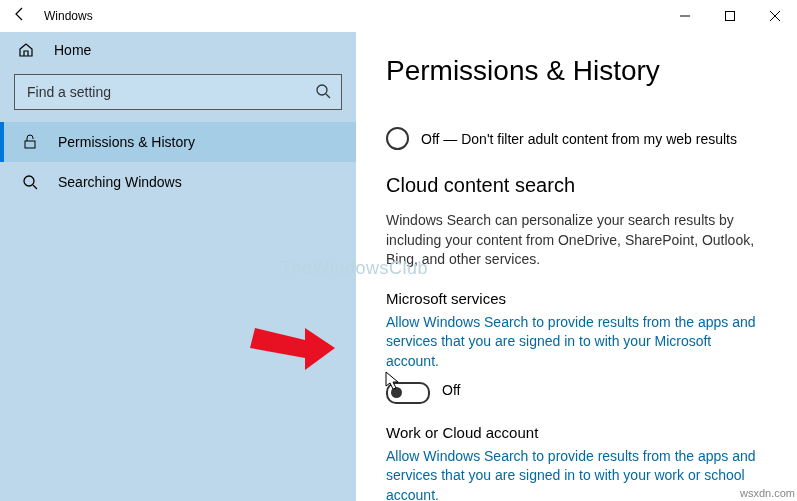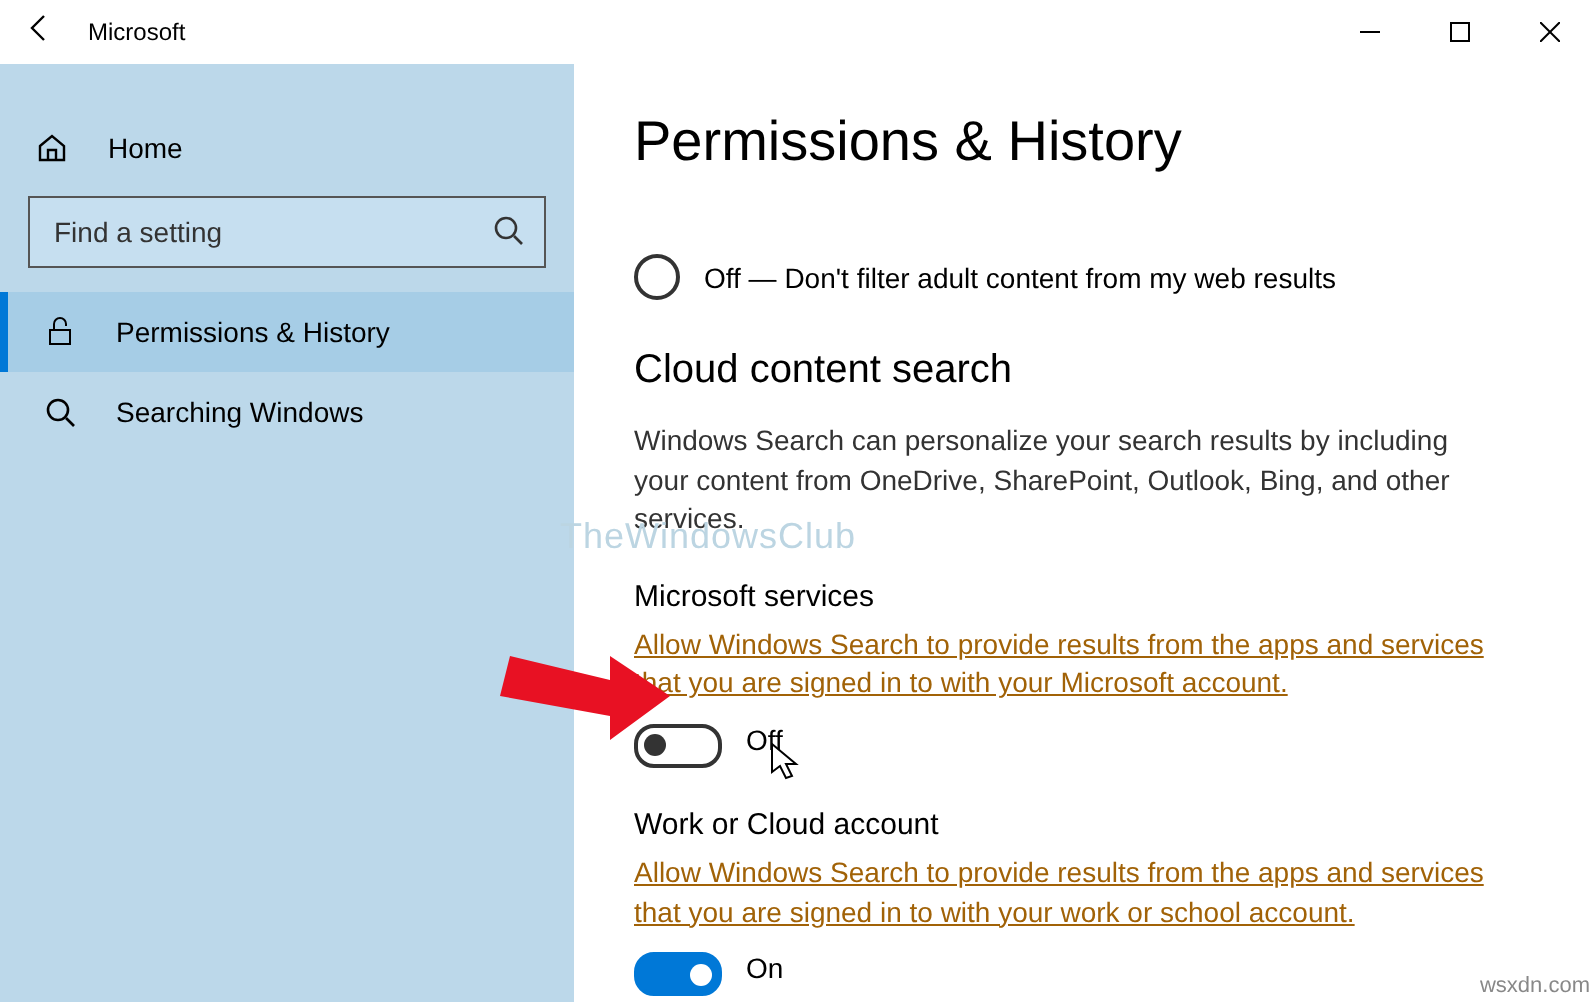--- a/index.html
+++ b/index.html
@@ -38,23 +38,23 @@
     display: flex;
     align-items: center;
     justify-content: center;
   }
   .winbtn svg { display:block; }
   .container {
     display: flex;
     height: calc(100% - 32px);
   }
   .sidebar {
-    width: 287px;
+    width: 356px;
     background: #bcd8ea;
-    padding-top: 24px;
+    padding-top: 0;
     box-sizing: border-box;
   }
   .side-row {
     display: flex;
     align-items: center;
     padding: 10px 16px;
     font-size: 14px;
   }
   .side-row .icon {
     width: 20px;
@@ -132,25 +132,24 @@
     color: #333;
     line-height: 1.4;
     margin-bottom: 20px;
     max-width: 430px;
   }
   .sub {
     font-size: 15px;
     margin-bottom: 6px;
   }
   .subdesc {
-    color: #a16207;
+    color: #0369a1;
     line-height: 1.4;
     margin-bottom: 10px;
     max-width: 430px;
-    text-decoration: underline;
   }
   .toggle-row {
     display:flex;
     align-items:flex-start;
     margin-bottom: 20px;
     position: relative;
   }
   .toggle {
     width: 40px; height: 18px; border-radius: 10px;
     position: relative; margin-right: 12px;
@@ -202,21 +201,21 @@
 </style>
 </head>
 <body>
 
 <div class="titlebar">
   <div class="back">
     <svg width="16" height="16" viewBox="0 0 16 16">
         <path d="M10 2 L4 8 L10 14" stroke="#000" stroke-width="1.2" fill="none"></path>
       </svg>
   </div>
-  <div class="title">Microsoft</div>
+  <div class="title">Windows</div>
   <div class="winbtns">
     <div class="winbtn">
       <svg width="10" height="10">
           <line x1="0" y1="5" x2="10" y2="5" stroke="#000" stroke-width="1"></line>
         </svg>
     </div>
     <div class="winbtn">
       <svg width="10" height="10">
           <rect x="0.5" y="0.5" width="9" height="9" stroke="#000" fill="none" stroke-width="1"></rect>
         </svg>

